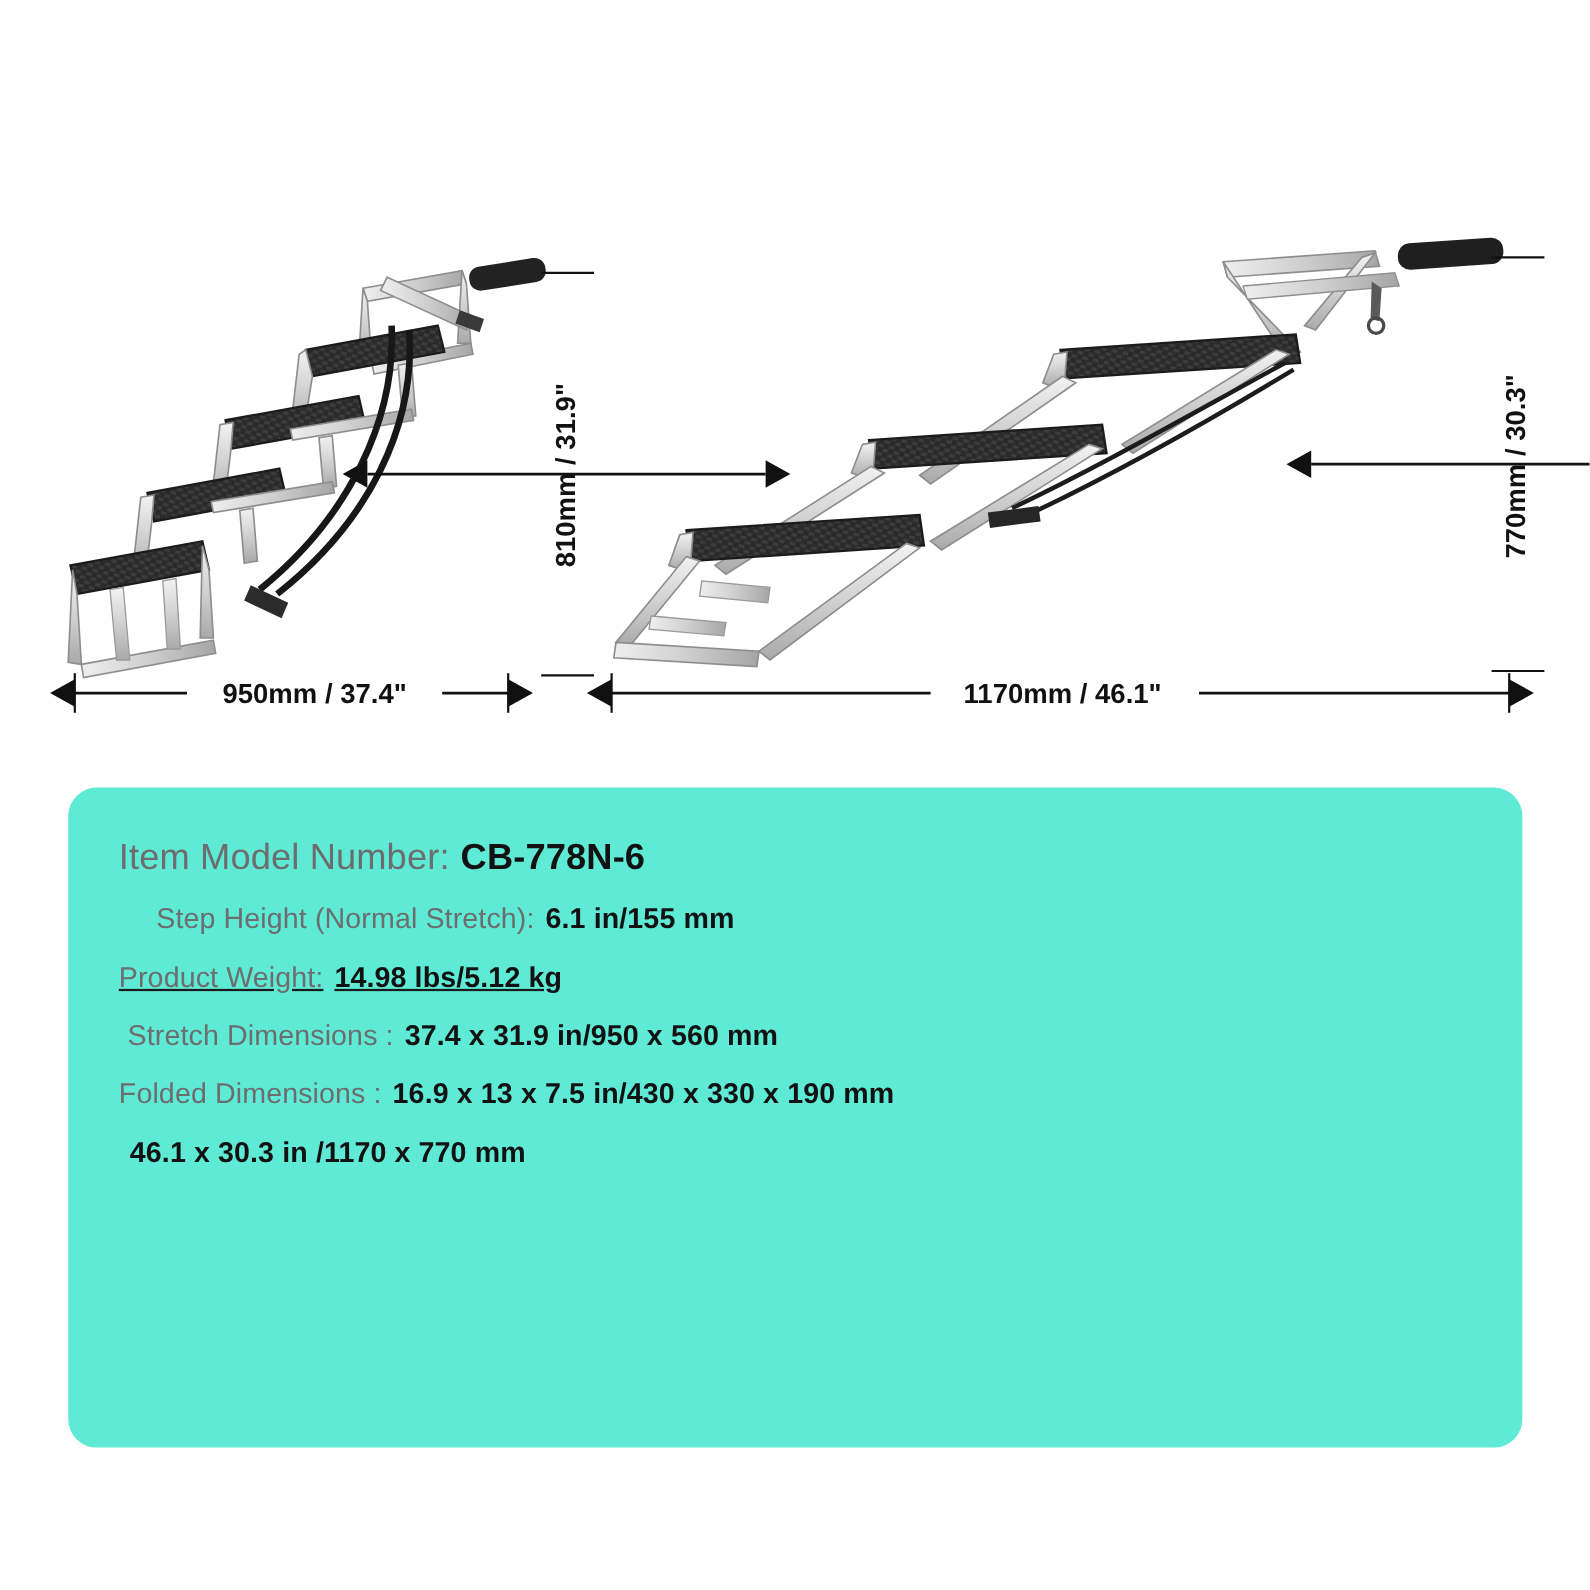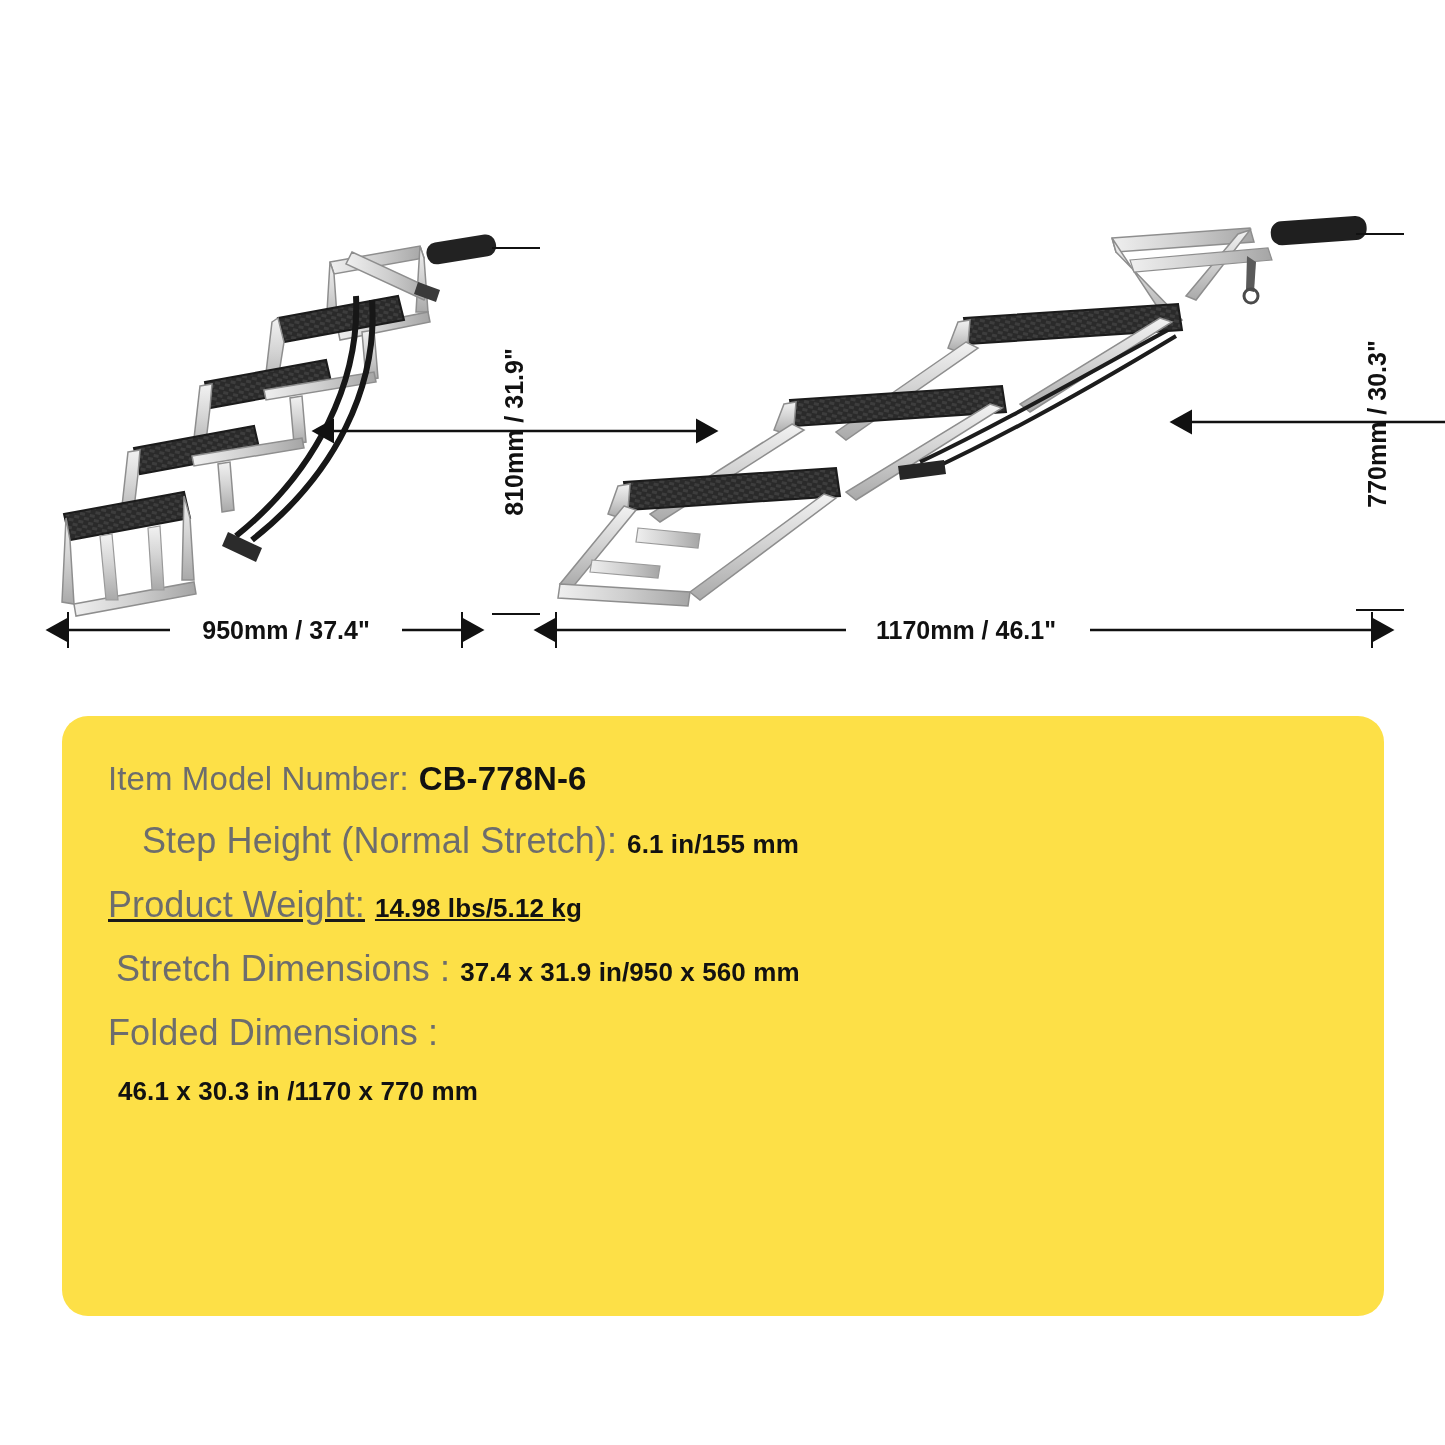--- a/index.html
+++ b/index.html
@@ -35,36 +35,36 @@
     fill: #111111;
   }
 
   
   #spec-panel {
     position: absolute;
     left: 62px;
     top: 716px;
     width: 1322px;
     height: 600px;
-    background: #fde047;
+    background: #5eead4;
     border-radius: 26px;
     box-sizing: border-box;
     padding: 44px 46px 30px 46px;
   }
   .spec-row {
     display: flex;
     align-items: baseline;
     margin-bottom: 22px;
     white-space: nowrap;
   }
   .spec-row:last-child {
     margin-bottom: 0;
   }
   .spec-label {
-    font-size: 36px;
+    font-size: 26px;
     color: #6d6d6d;
     font-weight: normal;
     letter-spacing: 0.1px;
   }
   .spec-value {
     font-size: 26px;
     color: #121212;
     font-weight: bold;
     margin-left: 10px;
     letter-spacing: 0.1px;
@@ -234,17 +234,18 @@
   <div class="spec-row r2">
     <span class="spec-label">Product Weight:</span>
     <span class="spec-value">14.98 lbs/5.12 kg</span>
   </div>
   <div class="spec-row r3">
     <span class="spec-label">Stretch Dimensions :</span>
     <span class="spec-value">37.4 x 31.9 in/950 x 560 mm</span>
   </div>
   <div class="spec-row r4">
     <span class="spec-label">Folded Dimensions :</span>
+    <span class="spec-value">16.9 x 13 x 7.5 in/430 x 330 x 190 mm</span>
   </div>
   <div class="spec-row r5">
     <span class="spec-value">46.1 x 30.3 in /1170 x 770 mm</span>
   </div>
 </div>
 
 </body></html>

